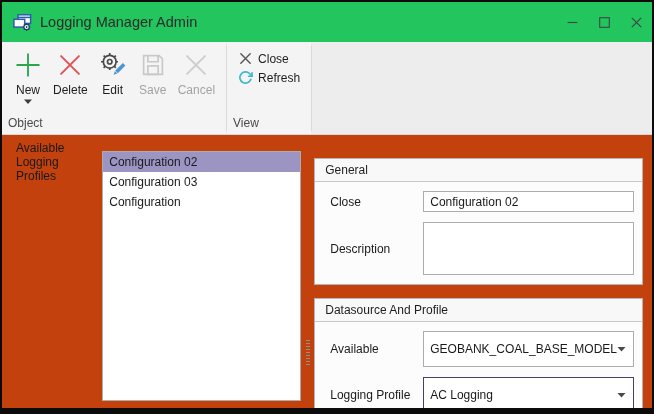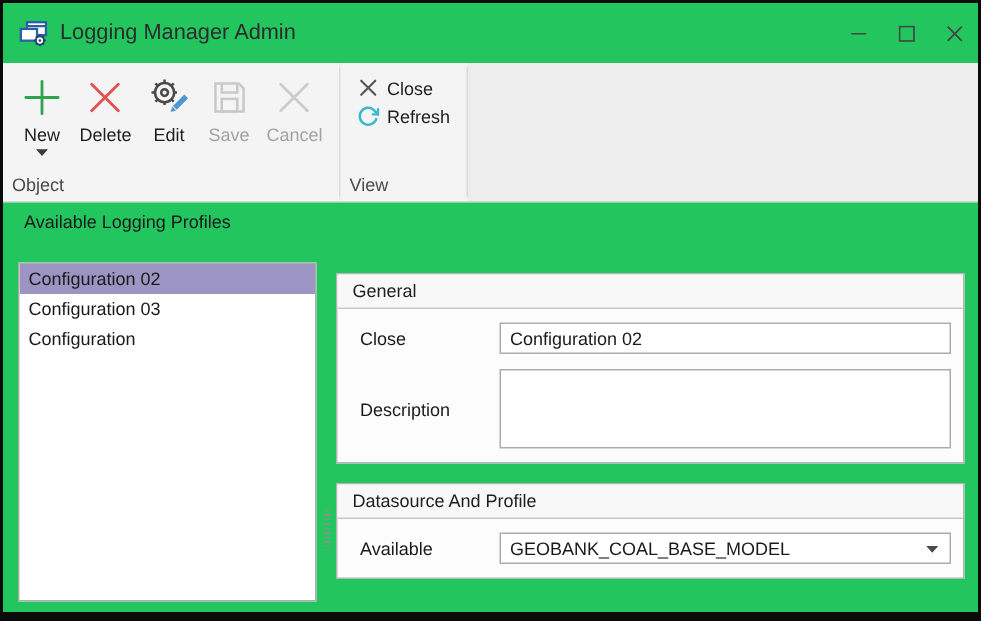--- a/index.html
+++ b/index.html
@@ -55,21 +55,21 @@
     padding: 1px 0 4px; white-space: nowrap;
   }
   .small-btns { display: flex; flex-direction: column; flex: 1; padding-top: 4px; gap: 2px; }
   .small-btn {
     display: flex; align-items: center; gap: 5px;
     font-size: 12px; padding: 1px 5px; border-radius: 2px; white-space: nowrap;
   }
   .ribbon-rest { flex: 1; }
 
   
-  .content { flex: 1; display: flex; flex-direction: column; min-height: 0; background: #22c55e; }
+  .content { flex: 1; display: flex; flex-direction: row; min-height: 0; background: #c2410c; }
   .profiles-header { padding: 6px 0 4px 14px; font-size: 12px; color: #1a1a1a; }
   .content-body { flex: 1; display: flex; margin: 16px 9px 7px 10px; min-height: 0; }
 
   .listbox {
     width: 199px; flex-shrink: 0;
     background: #ffffff;
     border: 1px solid #acacac;
     overflow: hidden;
   }
   .list-item {
@@ -107,21 +107,21 @@
     padding: 0 6px; font: 12px "Liberation Sans", sans-serif; color: #1a1a1a;
     outline: none;
   }
   .textarea {
     flex: 1; height: 53px;
     border: 1px solid #acacac; background: #fff;
     padding: 2px 6px; font: 12px "Liberation Sans", sans-serif;
     resize: none; outline: none;
   }
   .combo {
-    flex: 1; height: 21px;
+    flex: 1; height: 36px;
     border: 1px solid #acacac; background: #fff;
     display: flex; align-items: center;
     padding: 0 7px 0 6px; font-size: 12px; color: #1a1a1a;
   }
   .combo.focused { border-color: #45426a; }
   .combo-text { flex: 1; white-space: nowrap; overflow: hidden; }
 </style>
 </head>
 <body>
 
@@ -269,19 +269,28 @@
           <div class="gb-body">
             <div class="form-row">
               <div class="form-label">Available</div>
               <div class="combo">
                 <span class="combo-text">GEOBANK_COAL_BASE_MODEL</span>
                 <svg width="9" height="6" viewBox="0 0 9 6">
                     <path d="M0.5 1h8L4.5 5.5z" fill="#4a4a4a"></path>
                   </svg>
               </div>
             </div>
+            <div class="form-row">
+              <div class="form-label">Logging Profile</div>
+              <div class="combo focused">
+                <span class="combo-text">AC Logging</span>
+                <svg width="9" height="6" viewBox="0 0 9 6">
+                    <path d="M0.5 1h8L4.5 5.5z" fill="#4a4a4a"></path>
+                  </svg>
+              </div>
+            </div>
           </div>
         </div>
 
       </div>
     </div>
   </div>
 </div>
 
 </body></html>

